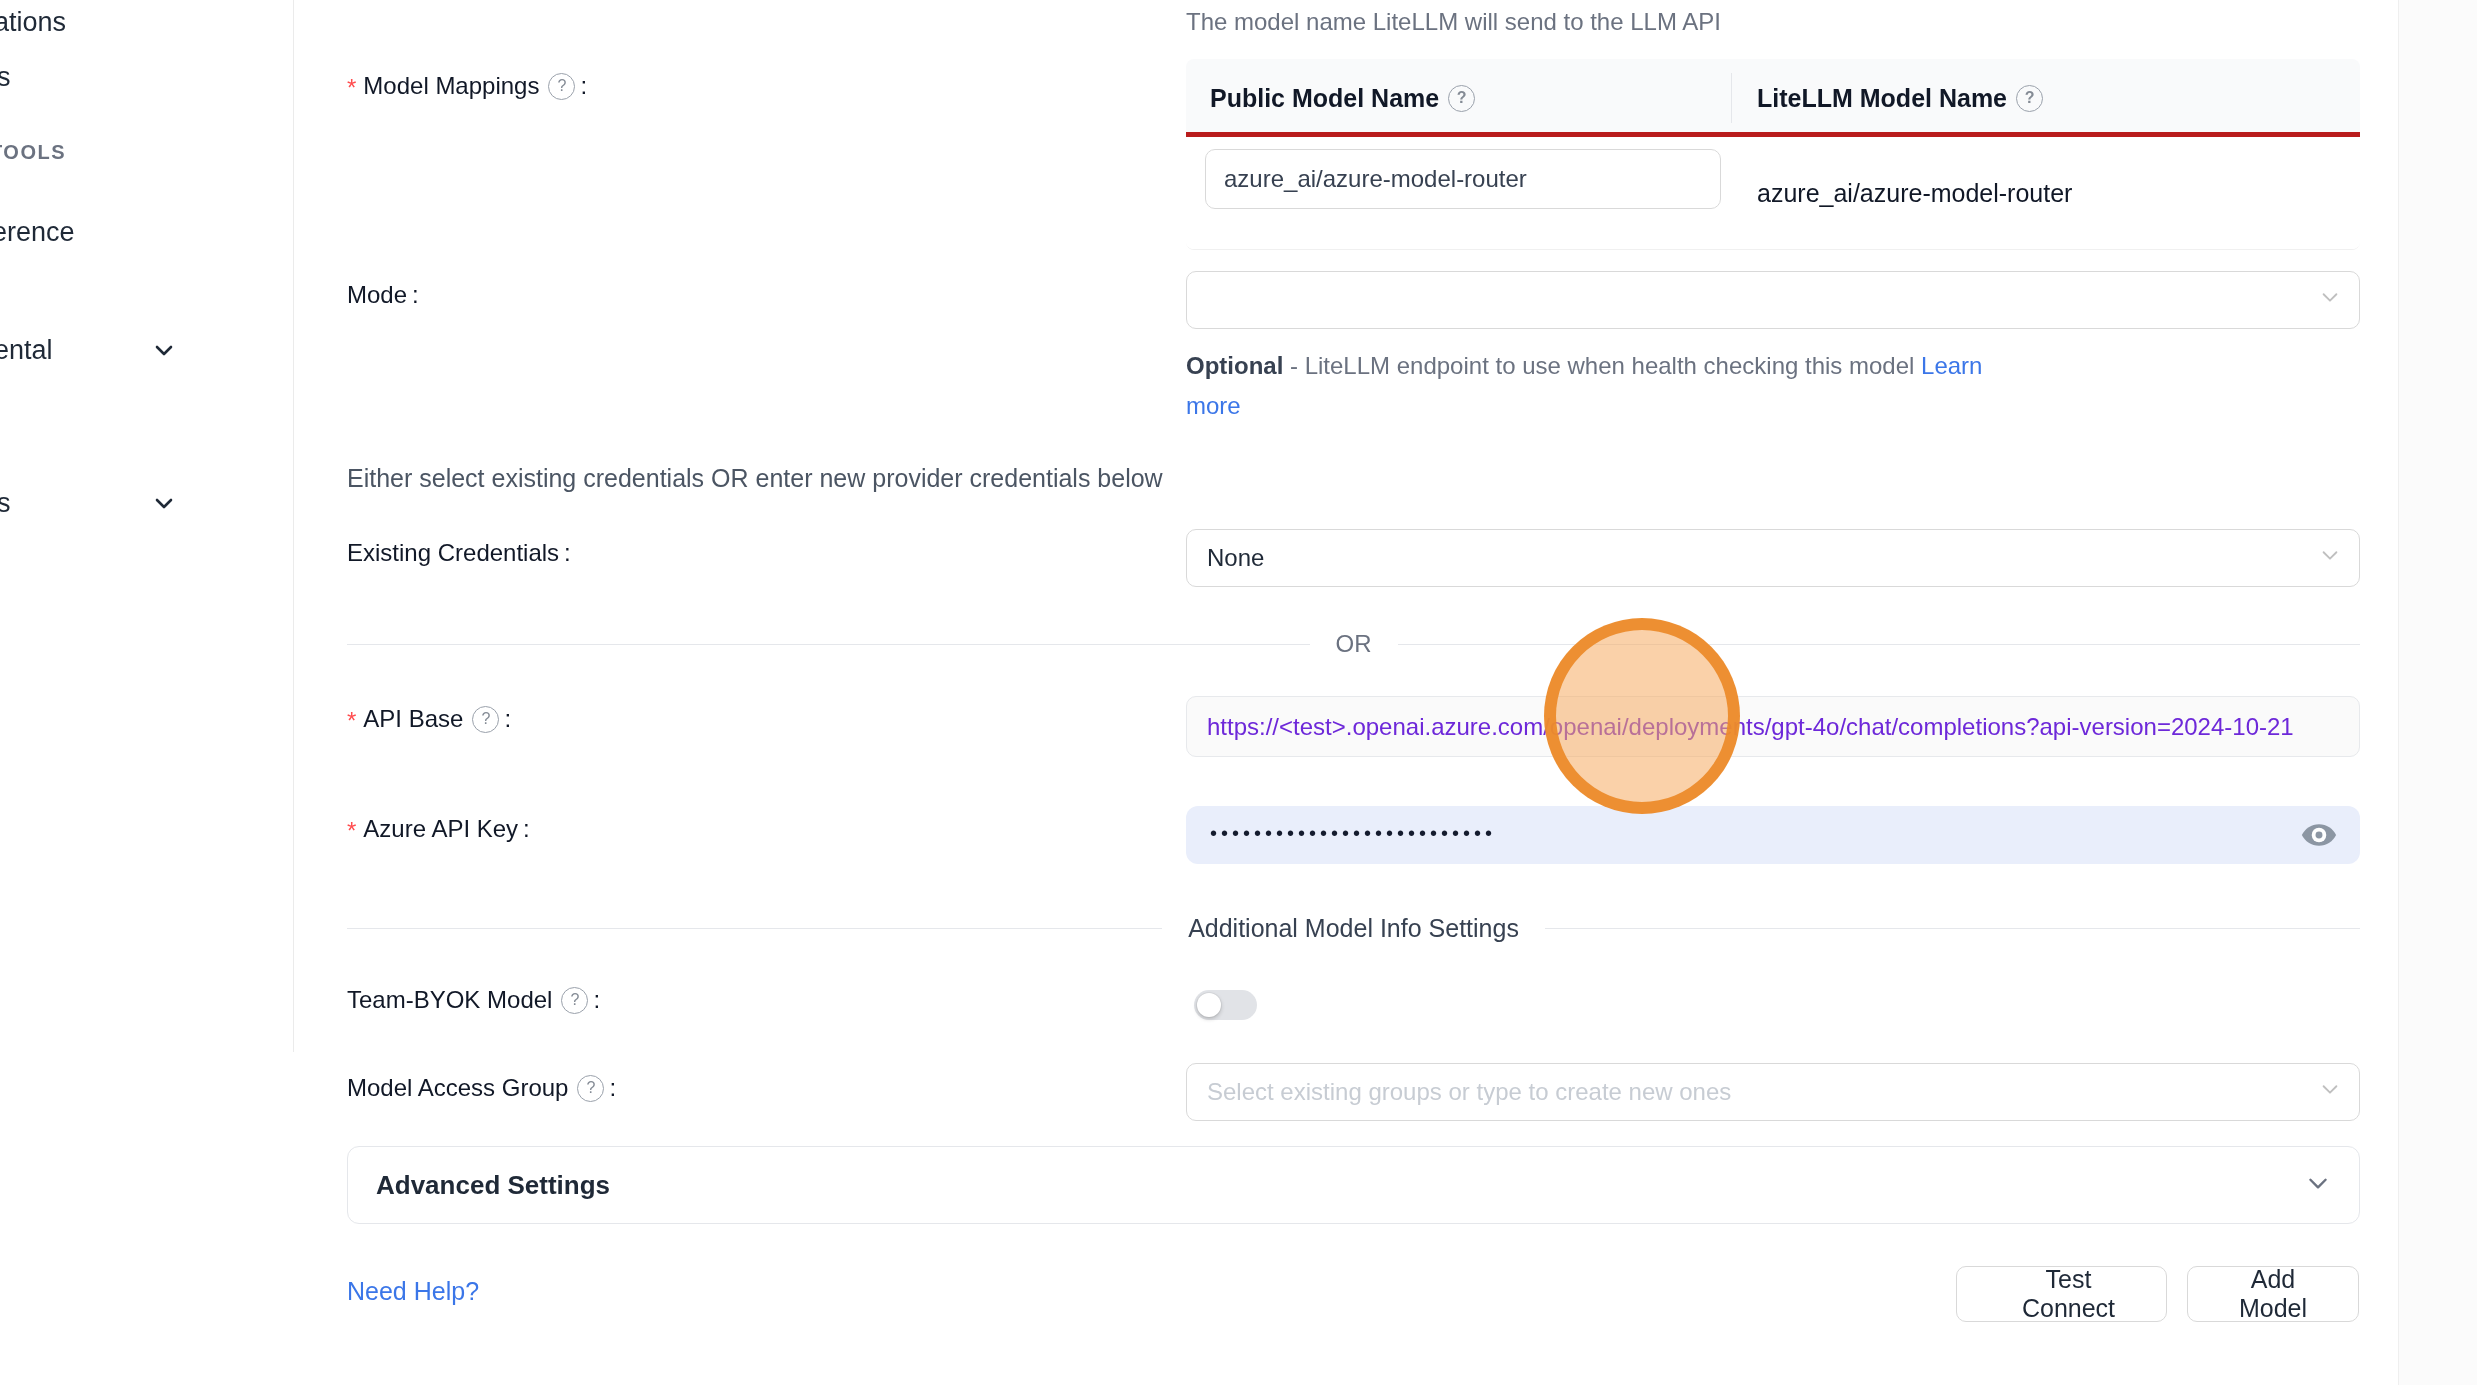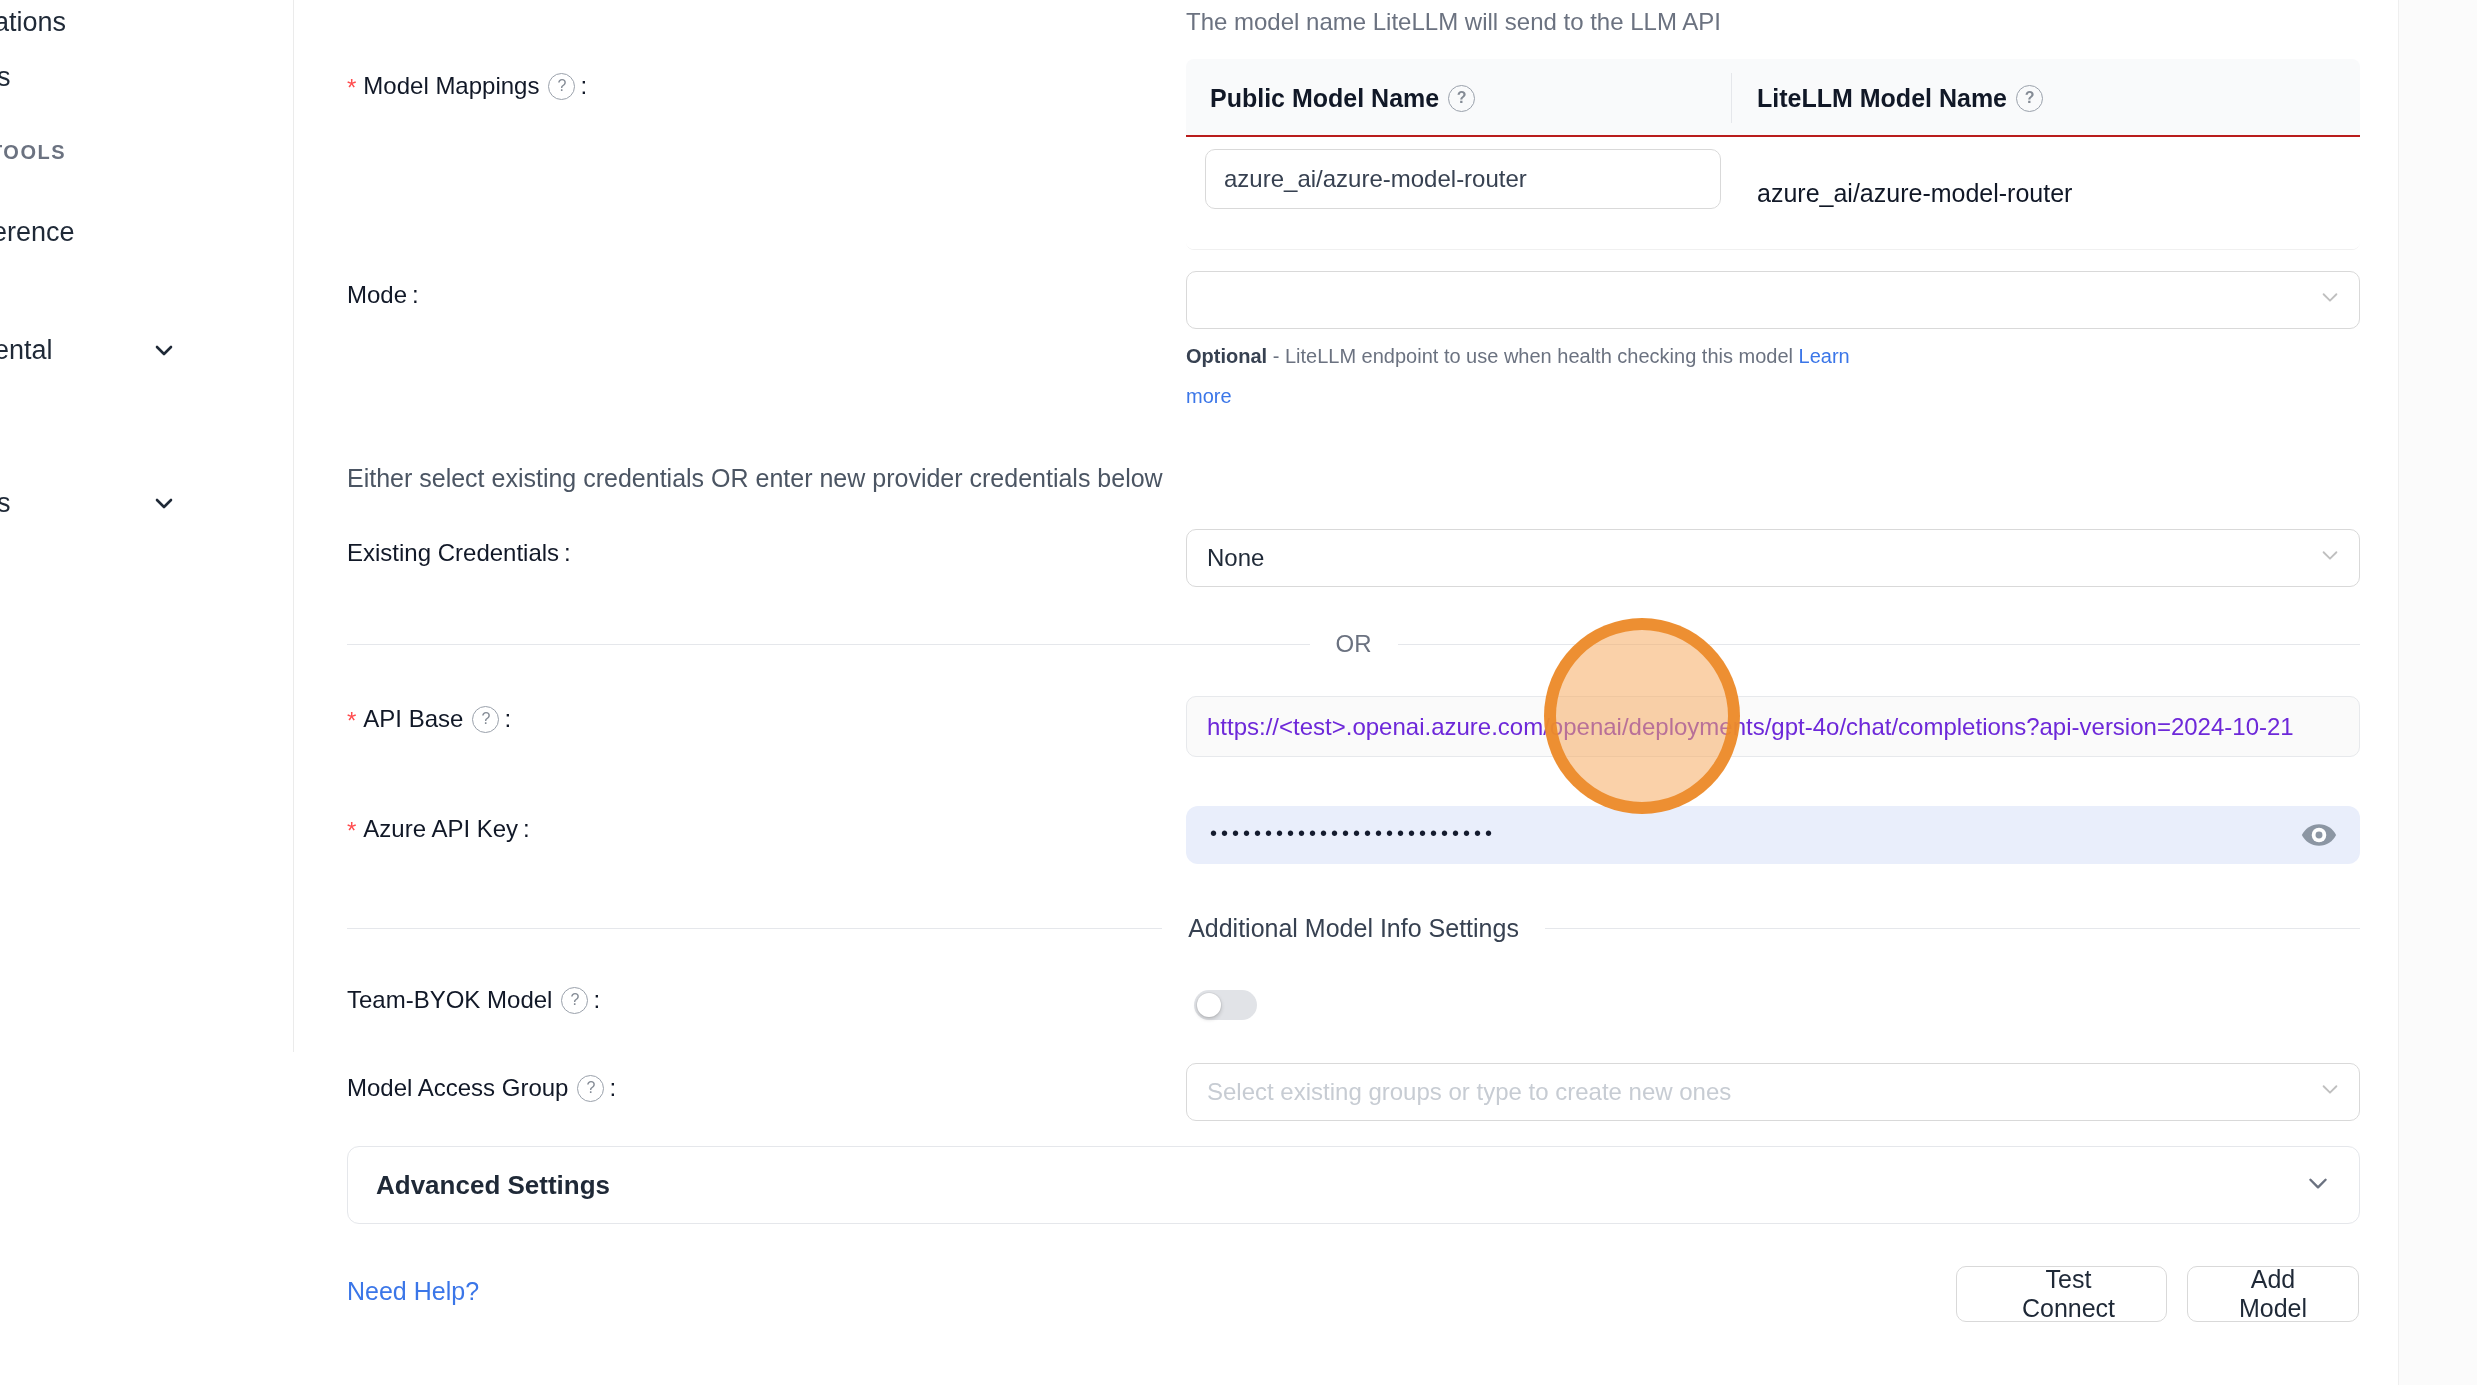--- a/index.html
+++ b/index.html
@@ -18,34 +18,34 @@
 
   .hint{position:absolute;font-size:24px;color:#6b7280;white-space:nowrap;}
 
   .lbl{position:absolute;display:flex;align-items:center;font-size:24px;color:#111827;white-space:nowrap;}
   .req{color:#ff4d4f;margin-right:7px;font-size:24px;transform:translateY(2px);}
   .qicon{width:27px;height:27px;border:1.6px solid #9aa1ab;border-radius:50%;display:inline-flex;align-items:center;justify-content:center;font-size:16px;color:#848b95;margin-left:9px;flex:0 0 auto;}
   .colon{margin-left:5px;}
 
   
   .mtable{position:absolute;left:892px;top:59px;width:1174px;border-radius:8px;overflow:hidden;border-bottom:1px solid #f0f0f0;}
-  .mtable-head{position:relative;height:78px;background:#f9fafb;border-bottom:2px solid #b91c1c;}
+  .mtable-head{position:relative;height:78px;background:#f9fafb;border-bottom:5px solid #b91c1c;}
   .mtable-head .th{position:absolute;top:0;height:78px;display:flex;align-items:center;font-size:25px;font-weight:700;color:#111827;}
   .col-div{position:absolute;left:545px;top:14px;width:1px;height:50px;background:#e5e7eb;}
   .mtable-body{position:relative;height:112px;background:#ffffff;}
   .cell-input{position:absolute;left:19px;top:12px;width:516px;height:60px;border:1.5px solid #d9d9d9;border-radius:10px;font-size:24px;color:#374151;padding:0 18px;background:#fff;outline:none;}
   .cell-text{position:absolute;left:571px;top:0;height:112px;display:flex;align-items:center;font-size:25px;color:#111827;}
 
   .select{position:absolute;left:892px;width:1174px;height:58px;background:#ffffff;border:1.5px solid #d9d9d9;border-radius:10px;display:flex;align-items:center;padding:0 56px 0 20px;font-size:24px;color:#1f2937;}
   .select .chev{position:absolute;right:18px;top:50%;transform:translateY(-50%);}
   .placeholder{color:#c7ccd3;}
 
   .note{position:absolute;font-size:25px;color:#4b5563;white-space:nowrap;}
 
-  .help-lines{position:absolute;left:892px;top:336px;font-size:20px;color:#6b7280;line-height:40px;}
+  .help-lines{position:absolute;left:892px;top:346px;font-size:24px;color:#6b7280;line-height:40px;}
   .help-bold{font-weight:700;color:#374151;}
   .link{color:#3b76e8;cursor:pointer;}
 
   .divider{position:absolute;left:53px;width:2013px;display:flex;align-items:center;font-size:24px;color:#6b7280;}
   .divider .line{flex:1;height:1px;background:#e5e7eb;}
   .divider .dtxt{padding:0 26px;white-space:nowrap;}
   .dtxt-dark{color:#374151;font-size:25px;}
 
   .ginput{position:absolute;left:892px;width:1174px;height:61px;background:#fafafa;border:1.5px solid #e7e9ec;border-radius:10px;display:flex;align-items:center;padding:0 20px;font-size:24px;color:#6d28d9;white-space:nowrap;overflow:hidden;}
   .keyfield{position:absolute;left:892px;top:806px;width:1174px;height:58px;background:#e9eefb;border-radius:12px;display:flex;align-items:center;padding:0 60px 0 24px;}

